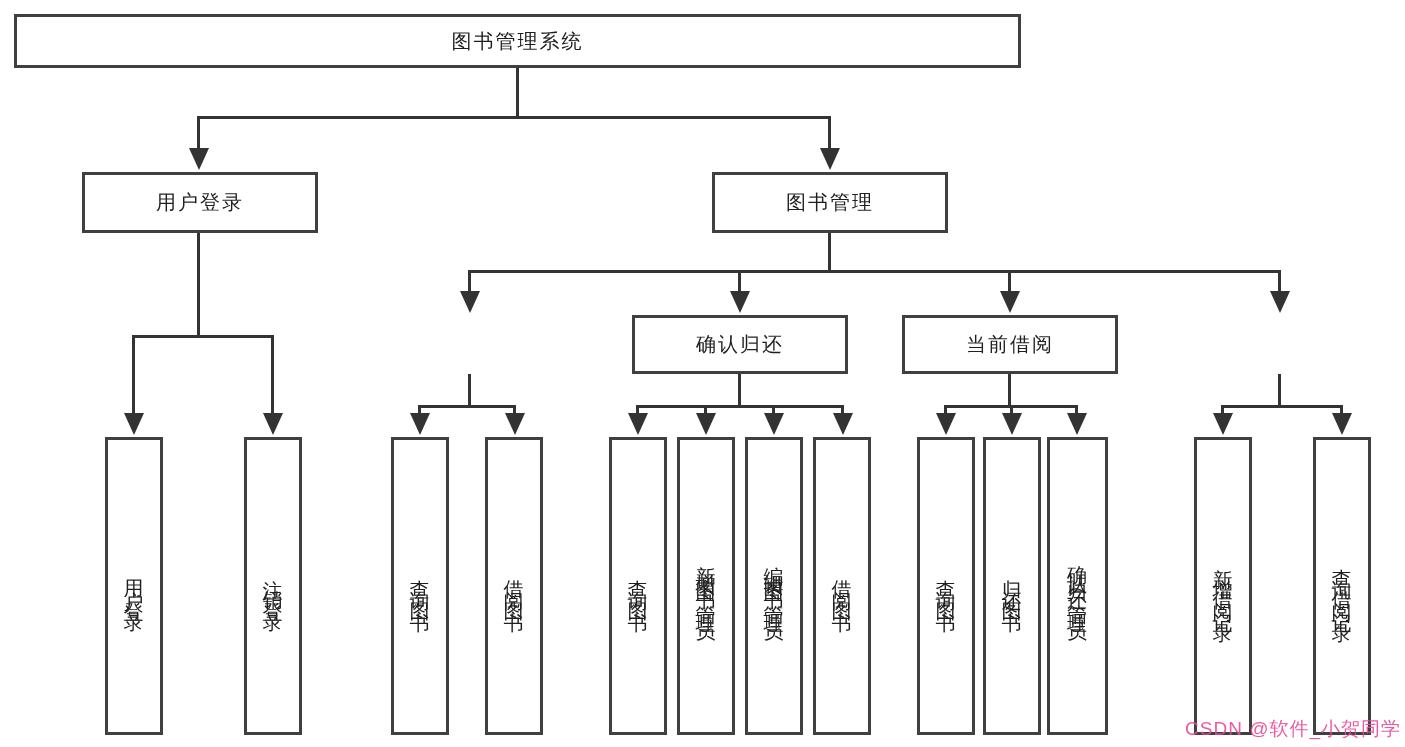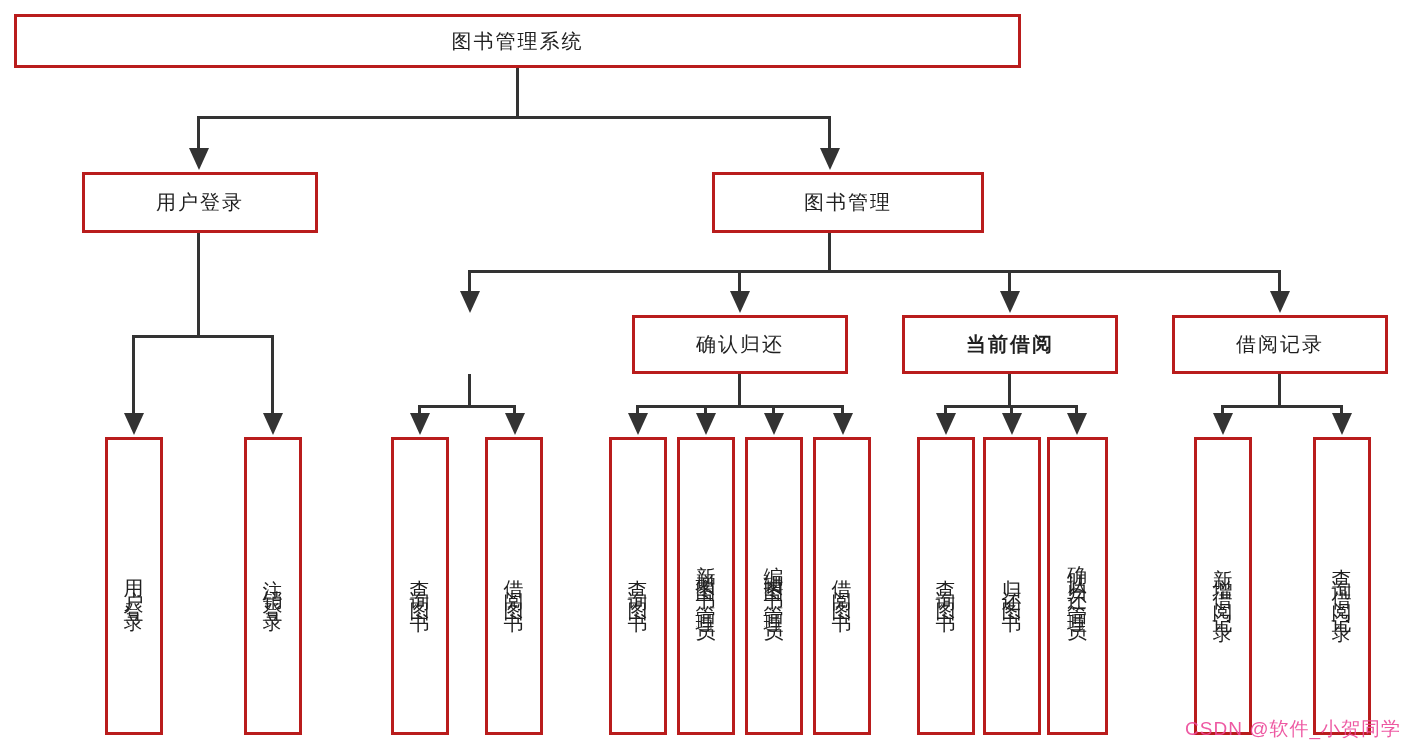--- a/index.html
+++ b/index.html
@@ -7,21 +7,21 @@
     position: relative;
     width: 1405px;
     height: 747px;
     background: #ffffff;
     overflow: hidden;
     font-family: "Liberation Sans", "DejaVu Sans", sans-serif;
   }
   .box {
     position: absolute;
     background: #ffffff;
-    border: 3px solid #b91c1c;
+    border: 3px solid #404040;
     box-sizing: border-box;
     display: flex;
     align-items: center;
     justify-content: center;
     color: #1f1f1f;
     font-size: 20px;
     letter-spacing: 2px;
     text-align: center;
   }
   .vbox span {
@@ -65,21 +65,21 @@
   <div class="vline" style="left:516px; top:68px; height:50px;"></div>
   <div class="hline" style="left:197px; top:116px; width:634px;"></div>
   <div class="vline" style="left:197px; top:116px; height:36px;"></div>
   <div class="vline" style="left:828px; top:116px; height:36px;"></div>
   <div class="arrow" style="left:189px; top:148px;"></div>
   <div class="arrow" style="left:820px; top:148px;"></div>
 
   <div class="box" style="left:82px; top:172px; width:236px; height:61px;">
     <span>用户登录</span>
   </div>
-  <div class="box" style="left:712px; top:172px; width:272px; height:61px;">
+  <div class="box" style="left:712px; top:172px; width:236px; height:61px;">
     <span>图书管理</span>
   </div>
 
   <div class="vline" style="left:197px; top:233px; height:105px;"></div>
   <div class="hline" style="left:132px; top:335px; width:142px;"></div>
   <div class="vline" style="left:132px; top:335px; height:80px;"></div>
   <div class="vline" style="left:271px; top:335px; height:80px;"></div>
   <div class="arrow" style="left:124px; top:413px;"></div>
   <div class="arrow" style="left:263px; top:413px;"></div>
 
@@ -90,25 +90,22 @@
   <div class="vline" style="left:1008px; top:270px; height:25px;"></div>
   <div class="vline" style="left:1278px; top:270px; height:25px;"></div>
   <div class="arrow" style="left:460px; top:291px;"></div>
   <div class="arrow" style="left:730px; top:291px;"></div>
   <div class="arrow" style="left:1000px; top:291px;"></div>
   <div class="arrow" style="left:1270px; top:291px;"></div>
 
   <div class="box" style="left:632px; top:315px; width:216px; height:59px;">
     <span>确认归还</span>
   </div>
-  <div class="box" style="left:902px; top:315px; width:216px; height:59px;font-weight:bold;">
+  <div class="box" style="left:902px; top:315px; width:216px; height:59px;">
     <span>当前借阅</span>
-  </div>
-  <div class="box" style="left:1172px; top:315px; width:216px; height:59px;">
-    <span>借阅记录</span>
   </div>
 
   <div class="vline" style="left:468px; top:374px; height:34px;"></div>
   <div class="hline" style="left:418px; top:405px; width:98px;"></div>
   <div class="vline" style="left:418px; top:405px; height:12px;"></div>
   <div class="vline" style="left:513px; top:405px; height:12px;"></div>
   <div class="arrow" style="left:410px; top:413px;"></div>
   <div class="arrow" style="left:505px; top:413px;"></div>
 
   <div class="vline" style="left:738px; top:374px; height:34px;"></div>

